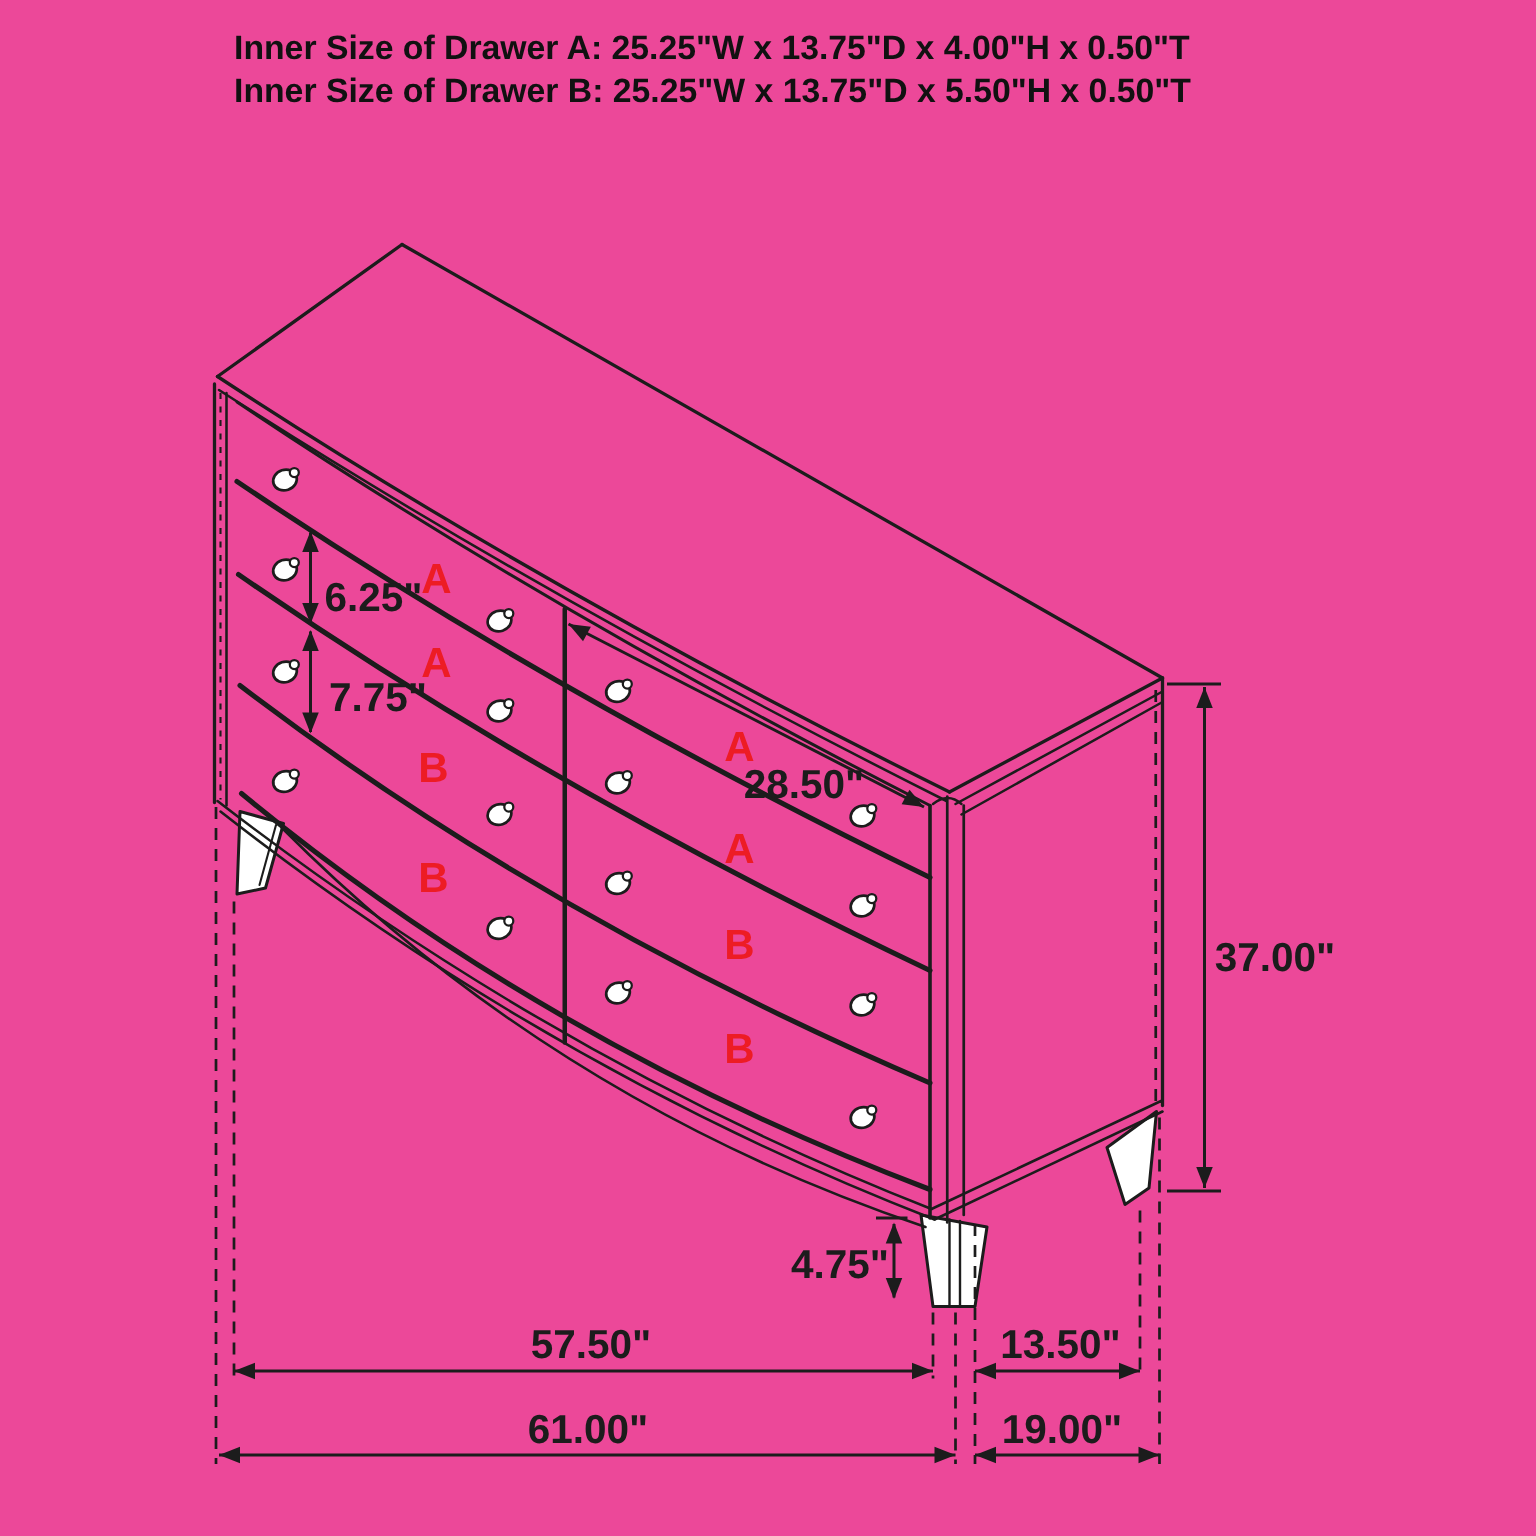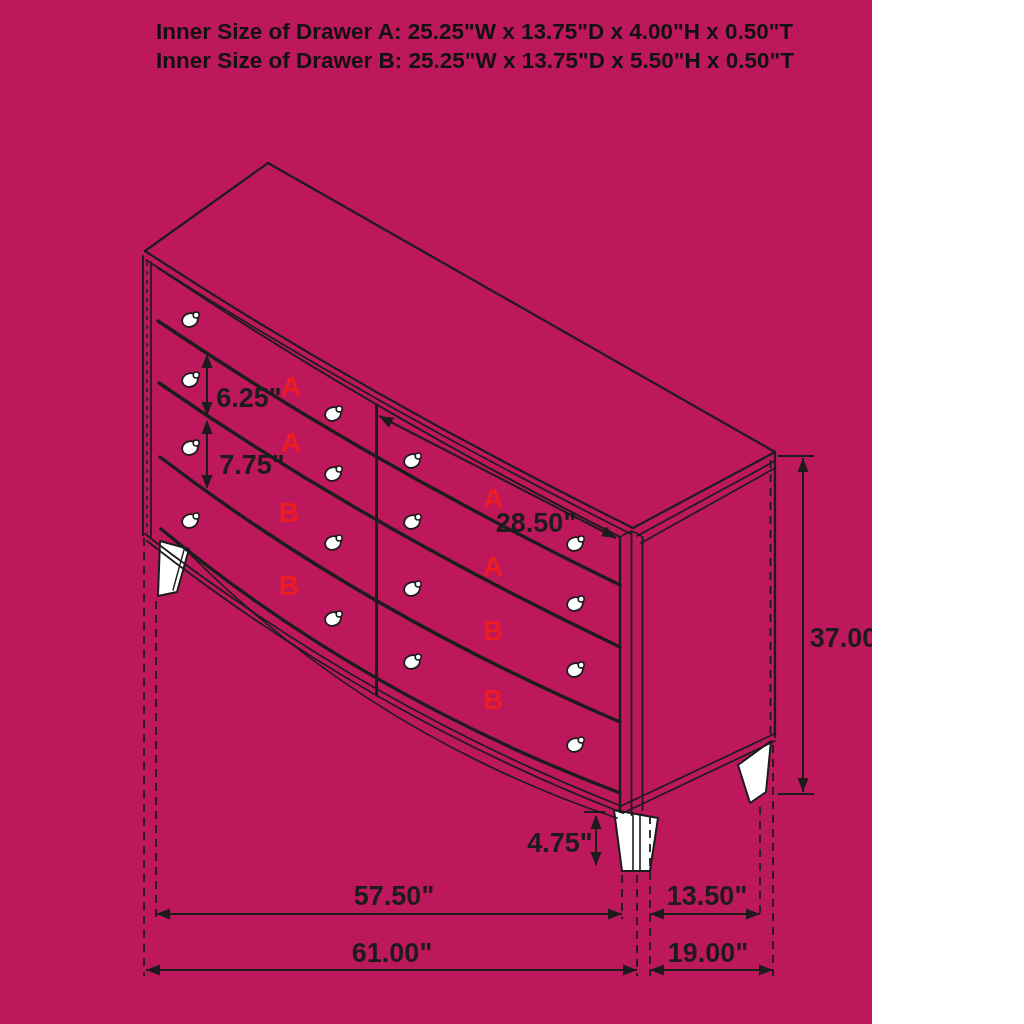--- a/index.html
+++ b/index.html
@@ -1,16 +1,16 @@
 <!DOCTYPE html>
 <html><head>
 <meta charset="utf-8">
 <style>
   html,body{margin:0;padding:0;background:#ffffff;}
-  .page{width:872px;height:1024px;background:#be185d;position:relative;overflow:hidden;
+  .page{width:1024px;height:1024px;background:#ec4899;position:relative;overflow:hidden;
         font-family:"Liberation Sans", sans-serif;}
   svg{display:block;}
   .ln   {stroke:#1c1c1c;fill:none;stroke-linecap:round;}
   .thick{stroke-width:3.4;}
   .mid  {stroke-width:2.2;}
   .thin {stroke-width:1.7;}
   .dash {stroke:#1c1c1c;fill:none;stroke-width:1.8;stroke-dasharray:8 6;}
   .hid  {stroke:#1c1c1c;fill:none;stroke-width:1.4;stroke-dasharray:4 5;}
   .dim  {stroke:#1c1c1c;fill:none;stroke-width:2;}
   .arr  {fill:#1c1c1c;stroke:none;}

